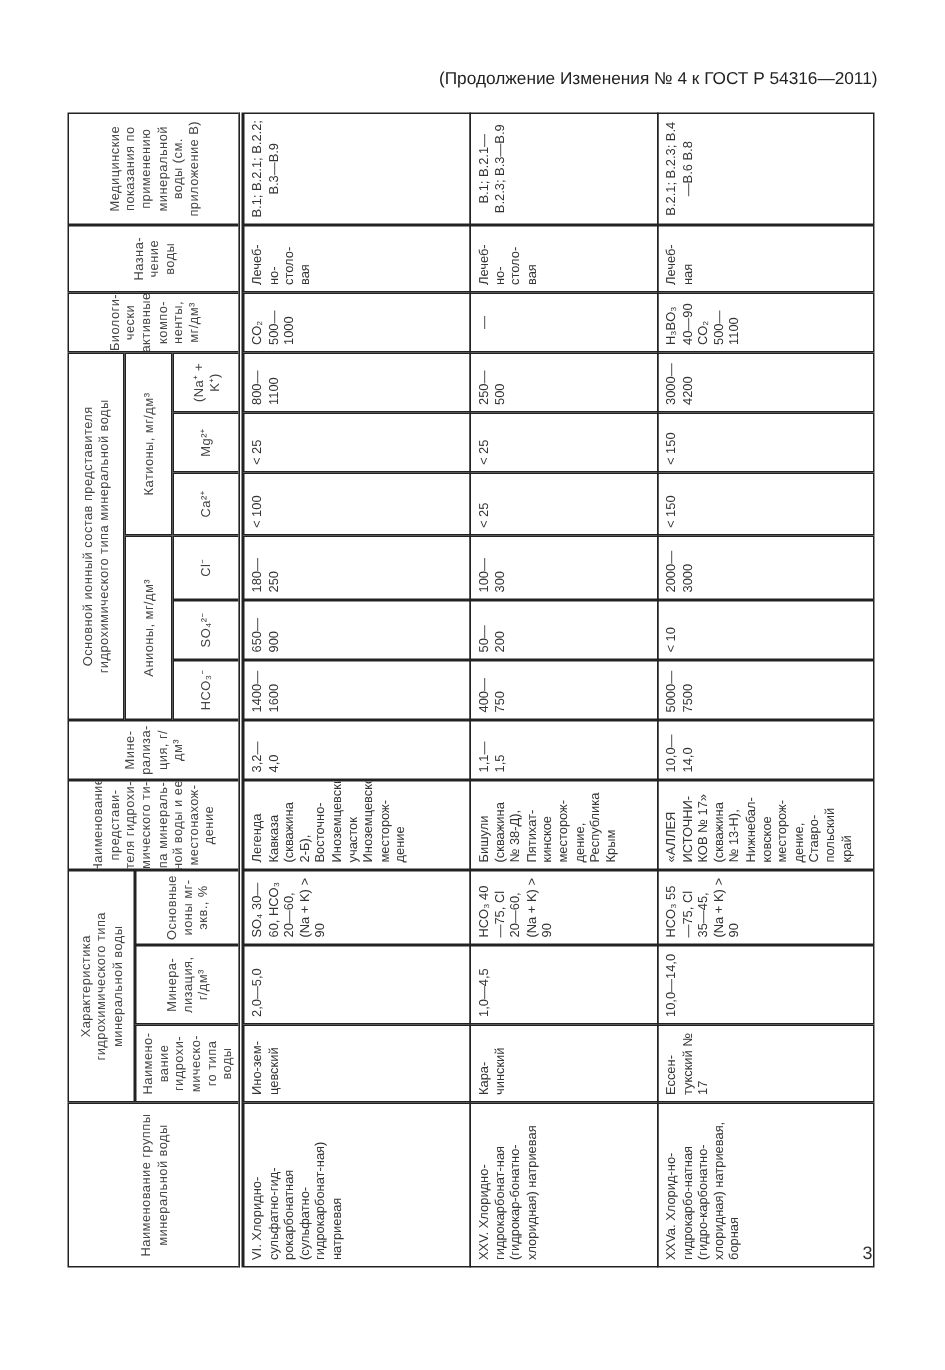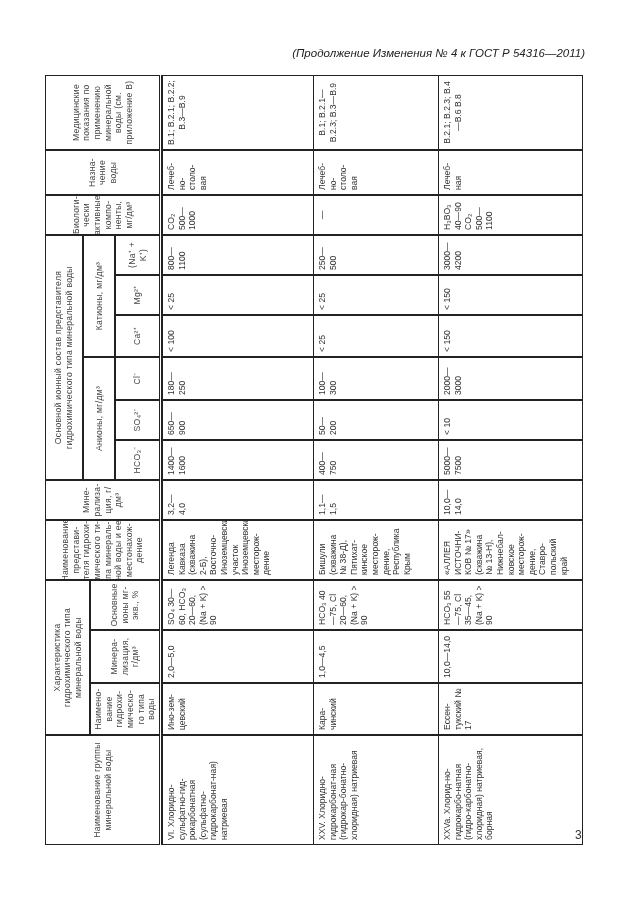--- a/index.html
+++ b/index.html
@@ -1,18 +1,18 @@
 <!DOCTYPE html>
 <html><head>
 <meta charset="utf-8">
 <style>
   html, body { margin:0; padding:0; background:#fff; }
   body { width:630px; height:913px; position:relative; overflow:hidden;
          font-family:"Liberation Sans", sans-serif; color:#222; }
-  .hdr { position:absolute; right:45px; top:47px; font-size:11.5px; font-style:italic; color:#222; }
+  .hdr { position:absolute; right:45px; top:47px; font-size:11.5px; color:#222; }
   .pagenum { position:absolute; left:575px; top:828px; font-size:12px; color:#333; }
   
   .rot { position:absolute; left:45px; top:845px; width:770px; height:538px;
          transform-origin:0 0; transform:rotate(-90deg); }
   .cell { position:absolute; box-sizing:border-box; border:1px solid #222;
           font-size:8.6px; line-height:10.6px; padding:3px 4px; overflow:hidden; color:#333; }
   .hcell { text-align:center; display:flex; align-items:center; justify-content:center; color:#444; letter-spacing:0.3px; }
   .dcell { text-align:left; }
   .dbl { position:absolute; left:0; width:770px; height:3px; border-top:1px solid #222; border-bottom:1px solid #222; box-sizing:border-box; background:#fff; }
 </style>

